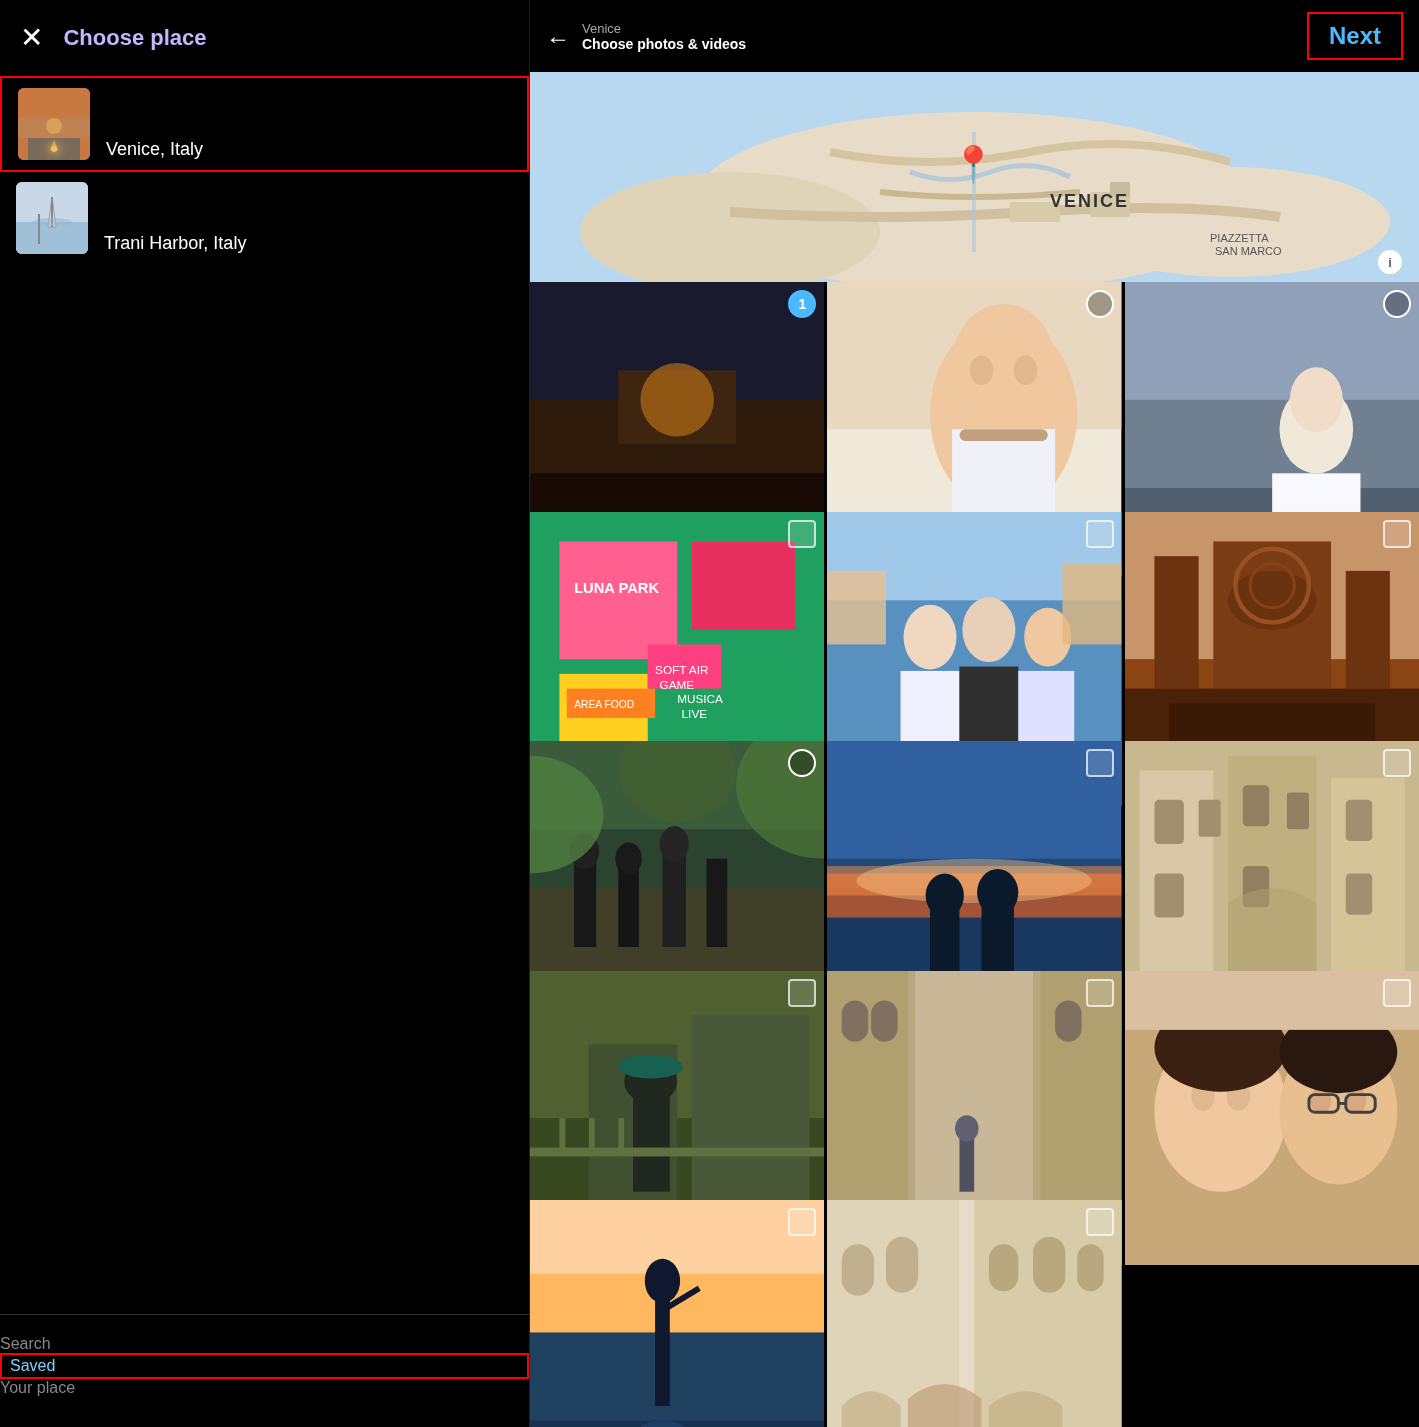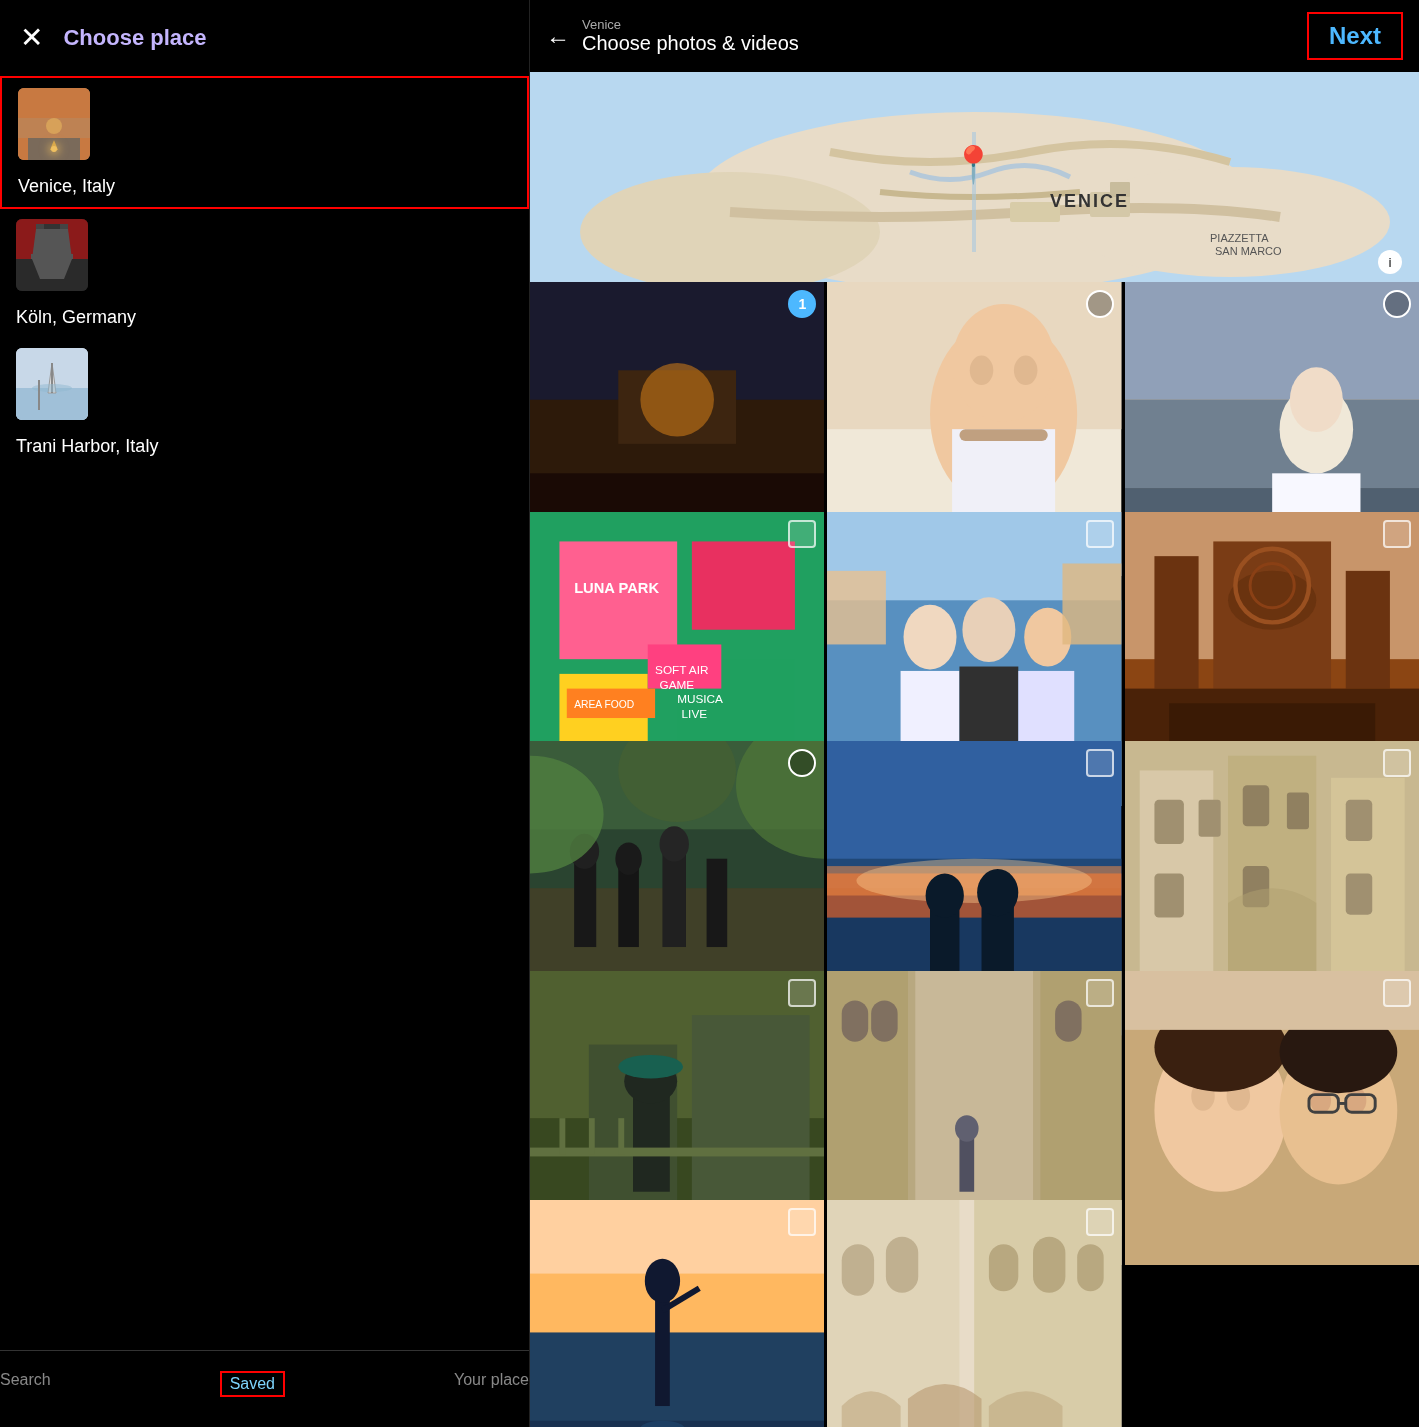--- a/index.html
+++ b/index.html
@@ -42,25 +42,24 @@
       font-weight: 700;
     }
 
     .place-list {
       flex: 1;
       padding: 0;
     }
 
     .place-item {
       display: flex;
-      align-items: flex-start;
+      align-items: flex-end;
       padding: 10px 16px;
       gap: 16px;
       cursor: pointer;
-      flex-direction: column;
     }
 
     .place-item.selected {
       border: 2px solid red;
     }
 
     .place-thumbnail {
       width: 72px;
       height: 72px;
       border-radius: 6px;
@@ -117,23 +116,24 @@
     }
 
     .place-name {
       color: #fff;
       font-size: 18px;
       font-weight: 400;
     }
 
     .left-bottom {
       display: flex;
-      justify-content: space-between;
+      justify-content: center;
       padding: 20px 0 30px;
       border-top: 1px solid #333;
+      flex-direction: column;
     }
 
     .bottom-tab {
       color: #888;
       font-size: 16px;
       cursor: pointer;
     }
 
     .bottom-tab.active {
       border: 2px solid red;
@@ -174,22 +174,22 @@
       flex-direction: column;
     }
 
     .right-subtitle {
       color: #aaa;
       font-size: 13px;
     }
 
     .right-title {
       color: #fff;
-      font-size: 20px;
-      font-weight: 400;
+      font-size: 14px;
+      font-weight: 700;
     }
 
     .next-button {
       background: transparent;
       border: 2px solid red;
       color: #4db8ff;
       font-size: 24px;
       font-weight: 700;
       padding: 8px 20px;
       cursor: pointer;
@@ -287,34 +287,20 @@
           <rect width="72" height="72" fill="#c87941"></rect>
           <rect x="0" y="30" width="72" height="20" fill="#b8895f" opacity="0.6"></rect>
           <circle cx="36" cy="38" r="8" fill="#f0c060" opacity="0.5"></circle>
           <rect x="10" y="50" width="52" height="22" fill="#7a6a5a"></rect>
           <polygon points="36,52 40,62 32,62" fill="#e8b040" opacity="0.8"></polygon>
         </svg>
       </div>
       <span class="place-name">Venice, Italy</span>
     </div>
 
-    <div class="place-item">
-      <div class="place-thumbnail koln">
-        <svg width="72" height="72" viewBox="0 0 72 72">
-          <rect width="72" height="72" fill="#1a1a1a"></rect>
-          <rect x="0" y="0" width="72" height="45" fill="#8b1a1a"></rect>
-          <rect x="28" y="5" width="16" height="40" fill="#333"></rect>
-          <rect x="0" y="40" width="72" height="32" fill="#2a2a2a"></rect>
-          <polygon points="20,5 28,5 28,30 20,30" fill="#444"></polygon>
-          <polygon points="44,5 52,5 52,30 44,30" fill="#444"></polygon>
-          <rect x="15" y="35" width="42" height="5" fill="#555"></rect>
-        </svg>
-      </div>
-      <span class="place-name">Köln, Germany</span>
-    </div>
 
     <div class="place-item">
       <div class="place-thumbnail trani">
         <svg width="72" height="72" viewBox="0 0 72 72">
           <rect width="72" height="72" fill="#c8d8e8"></rect>
           <rect x="0" y="40" width="72" height="32" fill="#a0c0d8"></rect>
           <polygon points="36,15 40,45 32,45" fill="#ddd" stroke="#999" stroke-width="1"></polygon>
           <line x1="36" y1="15" x2="36" y2="45" stroke="#888" stroke-width="2"></line>
           <ellipse cx="36" cy="40" rx="20" ry="4" fill="#90b8d0" opacity="0.5"></ellipse>
         </svg>

